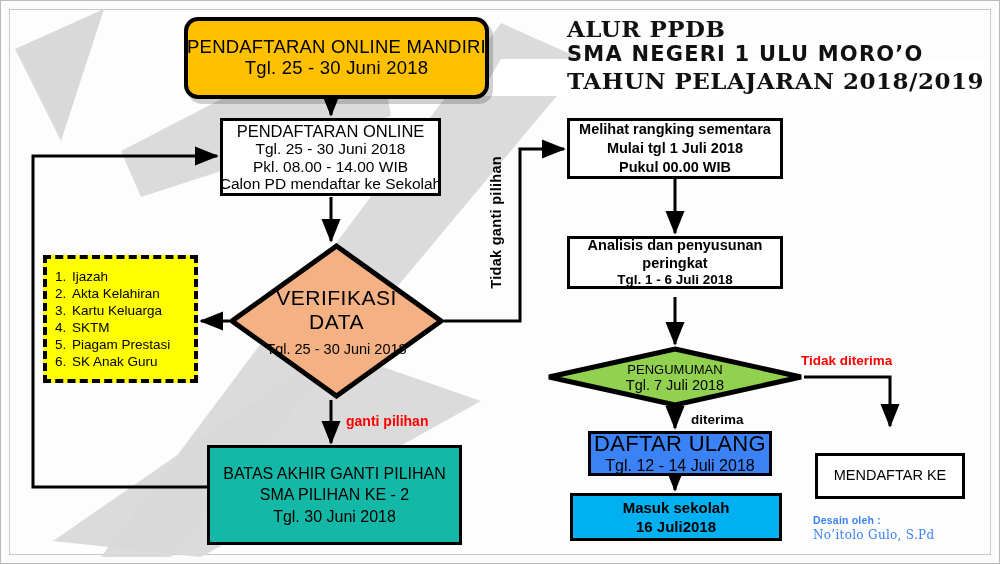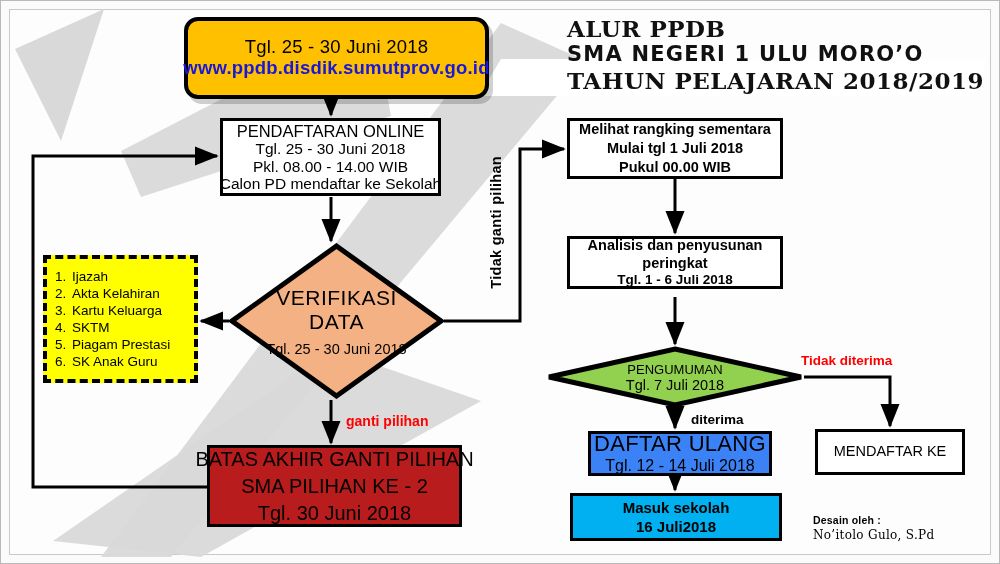--- a/index.html
+++ b/index.html
@@ -50,22 +50,22 @@
   #n-docs{
     left:42px;top:254px;width:155px;height:128px;
     background:#FFFF00;border:4px dashed #000;
     align-items:flex-start;justify-content:center;padding-left:8px;
     font-size:13.5px;text-align:left;
   }
   #n-docs .row{display:flex;white-space:nowrap;line-height:1.27;}
   #n-docs .num{width:17px;}
 
   #n-batas{
-    left:206px;top:444px;width:255px;height:82px;
-    background:#b91c1c;border:3px solid #000;font-size:20px;line-height:1.35;
+    left:206px;top:444px;width:255px;height:100px;
+    background:#14b8a6;border:3px solid #000;font-size:16px;line-height:1.35;
   }
 
   #n-rangking{
     left:566px;top:117px;width:216px;height:61px;
     font-weight:700;font-size:14.5px;line-height:1.3;
   }
   #n-analisis{
     left:566px;top:235px;width:216px;height:53px;
     font-size:14.5px;line-height:1.25;
   }
@@ -87,21 +87,21 @@
   }
   #n-daftar-ulang .t1{font-size:22px;letter-spacing:.3px;}
   #n-daftar-ulang .t2{font-size:16px;}
 
   #n-masuk{
     left:569px;top:492px;width:212px;height:48px;
     background:#00B0F0;border:3px solid #000;font-weight:700;font-size:15px;line-height:1.3;
   }
 
   #n-swasta{
-    left:814px;top:428px;width:150px;height:46px;font-size:14.5px;line-height:1.2;justify-content:center;
+    left:814px;top:452px;width:150px;height:46px;font-size:14.5px;line-height:1.2;justify-content:center;
   }
 
   
   .lbl{position:absolute;white-space:nowrap;}
   #lbl-ganti{left:345px;top:412px;color:#FF0000;font-weight:700;font-size:14px;}
   #lbl-tidak-diterima{left:800px;top:352px;color:#FF0000;font-weight:700;font-size:13.5px;}
   #lbl-diterima{left:690px;top:411px;color:#000;font-weight:700;font-size:13.5px;}
   #lbl-tidak-ganti{
     left:487px;top:155px;color:#000;font-weight:700;font-size:14.5px;
     writing-mode:vertical-rl;transform:rotate(180deg);transform-origin:center;
@@ -110,21 +110,21 @@
 
   
   #title{position:absolute;left:566px;top:14px;color:#111;}
   #title .tline{
     font-family:"DejaVu Serif",serif;font-weight:700;
     font-size:23px;line-height:1.18;letter-spacing:.5px;white-space:nowrap;
   }
   #title .tline.sans{font-family:"DejaVu Sans",sans-serif;font-size:21px;letter-spacing:1.2px;}
 
   
-  #credit{position:absolute;left:812px;top:513px;color:#000000;}
+  #credit{position:absolute;left:812px;top:513px;color:#3b82f6;}
   #credit .c1{font-size:10.5px;font-weight:700;letter-spacing:.2px;}
   #credit .c2{font-family:"DejaVu Serif",serif;font-size:12px;margin-top:2px;letter-spacing:.3px;}
 </style>
 </head>
 <body>
 
 <div id="page">
   <div id="inner-frame"></div>
 
   <svg class="layer" viewBox="0 0 1000 564">
@@ -157,22 +157,22 @@
     </g>
   </svg>
 
   <div id="title">
     <div class="tline">ALUR PPDB</div>
     <div class="tline sans">SMA NEGERI 1 ULU MORO’O</div>
     <div class="tline">TAHUN PELAJARAN 2018/2019</div>
   </div>
 
   <div class="node l1" id="n-online-mandiri">
+    <div class="ln1">PENDAFTARAN ONLINE MANDIRI</div>
     <div class="ln2">Tgl. 25 - 30 Juni 2018</div>
-    <div class="url">www.ppdb.disdik.sumutprov.go.id</div>
   </div>
 
   <div class="node rect l1" id="n-pendaftaran">
     <div class="big">PENDAFTARAN ONLINE</div>
     <div>Tgl. 25 - 30 Juni 2018</div>
     <div>Pkl. 08.00 - 14.00 WIB</div>
     <div>Calon PD mendaftar ke Sekolah</div>
   </div>
 
   <svg id="diamond-v" viewBox="0 0 215 156">

